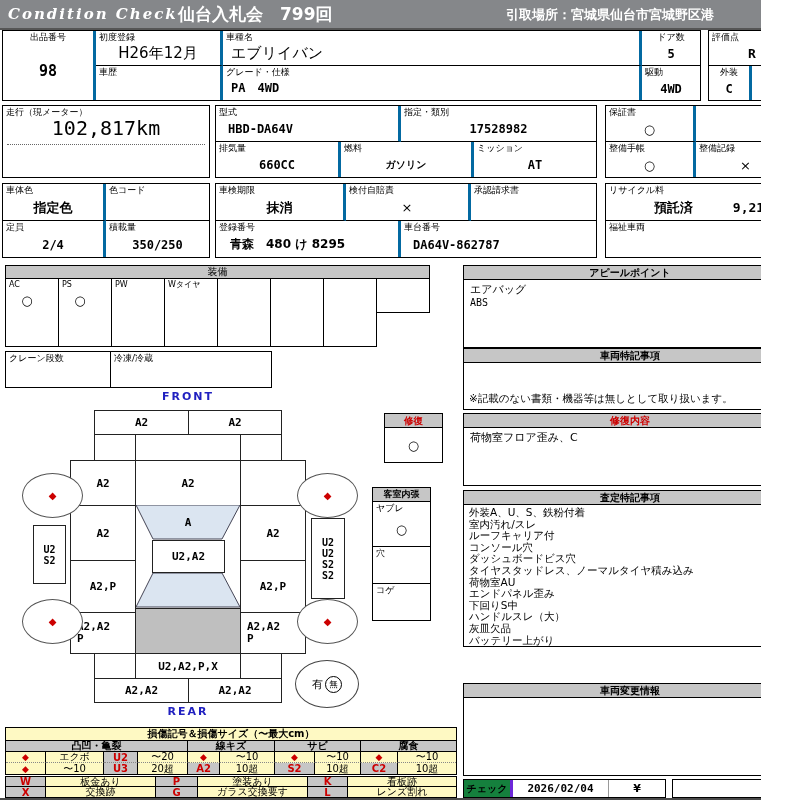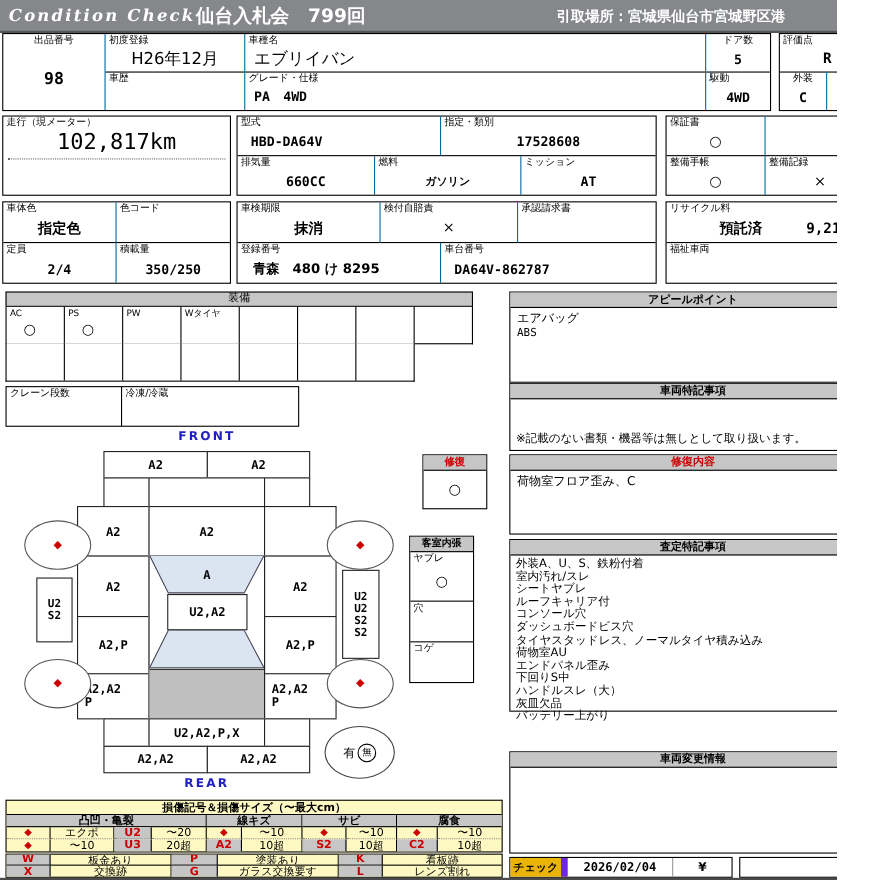--- a/index.html
+++ b/index.html
@@ -1,21 +1,21 @@
 <!DOCTYPE html>
 <html><head>
 <meta charset="utf-8">
 <style>
   html,body{margin:0;padding:0;background:#fff}
   #page{position:relative;width:761px;height:800px;background:#fff;overflow:hidden;
         font-family:"DejaVu Sans","Liberation Sans",sans-serif;color:#000;font-size:11px}
   .abs{position:absolute}
   .box{position:absolute;border:1px solid #000;background:#fff;box-sizing:border-box}
   .cell{position:absolute;box-sizing:border-box}
-  .bR{border-right:1px solid #0369a1}.bB{border-bottom:1px solid #000}
+  .bR{border-right:3px solid #0369a1}.bB{border-bottom:1px solid #000}
   .lbl{font-size:9px;line-height:10px;padding:1px 3px;white-space:nowrap}
   .cv{position:absolute;left:0;right:0;top:11px;bottom:0;display:flex;align-items:center;justify-content:center;font-weight:bold;font-size:12px}
   .mono{font-family:"DejaVu Sans Mono","Liberation Mono",monospace}
   .hdr{height:13px;line-height:13px;background:#c6c6c6;border-bottom:1px solid #000;font-weight:bold;font-size:10px;text-align:center;overflow:hidden}
   .sec{position:absolute;border:1px solid #000;background:#fff;box-sizing:border-box}
   .red{color:#cc0000}.blue{color:#2020c0}
   .glass{background:#dbe5f1}
   .dcell{position:absolute;border:1px solid #222;box-sizing:border-box;display:flex;align-items:center;justify-content:center;
          font-weight:bold;font-size:11px;font-family:"DejaVu Sans Mono","Liberation Mono",monospace;background:#fff}
   .wheel{position:absolute;width:59px;height:43px;border:1px solid #555;border-radius:50%;background:#fff;
@@ -97,21 +97,21 @@
 
   <div class="box" style="left:215px;top:105px;width:382px;height:73px">
     <div class="cell bR bB" style="left:0;top:0;width:185px;height:36px">
       <div class="lbl">型式</div>
       <div class="cv mono" style="justify-content:flex-start;padding-left:12px">HBD-DA64V</div>
     </div>
     <div class="cell bB" style="left:185px;top:0;width:195px;height:36px">
       <div class="lbl">指定・類別</div>
       <div class="cv mono" style="justify-content:center;padding:0 22px">
         <span>17528</span>
-        <span>608</span>
+        <span>982</span>
       </div>
     </div>
     <div class="cell bR" style="left:0;top:36px;width:125px;height:35px">
       <div class="lbl">排気量</div>
       <div class="cv mono">660CC</div>
     </div>
     <div class="cell bR" style="left:125px;top:36px;width:133px;height:35px">
       <div class="lbl">燃料</div>
       <div class="cv" style="font-size:10px">ガソリン</div>
     </div>
@@ -249,40 +249,39 @@
     <div class="lines">
       <div>荷物室フロア歪み、C</div>
     </div>
   </div>
 
   <div class="sec" style="left:463px;top:490px;width:334px;height:157px">
     <div class="hdr"><span>査定特記事項</span></div>
     <div class="asmt">
       <div>外装A、U、S、鉄粉付着</div>
       <div>室内汚れ/スレ</div>
-      <div>シートヤブレ</div>
       <div>ルーフキャリア付</div>
       <div>コンソール穴</div>
       <div>ダッシュボードビス穴</div>
       <div>タイヤスタッドレス、ノーマルタイヤ積み込み</div>
       <div>荷物室AU</div>
       <div>エンドパネル歪み</div>
       <div>下回りS中</div>
       <div>ハンドルスレ（大）</div>
       <div>灰皿欠品</div>
       <div>バッテリー上がり</div>
     </div>
   </div>
 
   <div class="sec" style="left:463px;top:683px;width:334px;height:93px">
     <div class="hdr"><span>車両変更情報</span></div>
   </div>
 
   <div class="box" style="left:463px;top:779px;width:203px;height:19px;display:flex">
-    <div style="width:46px;background:#eab308;border-right:6px solid #6d28d9;font-weight:bold;font-size:10px;display:flex;align-items:center;justify-content:center">
+    <div style="width:46px;background:#15803d;border-right:3px solid #6d28d9;font-weight:bold;font-size:10px;display:flex;align-items:center;justify-content:center">
       <span>チェック</span>
     </div>
     <div class="mono" style="width:95px;display:flex;align-items:center;justify-content:center;font-weight:bold;font-size:11px">
       <span>2026/02/04</span>
     </div>
     <div style="flex:1;border-left:1px solid #999;display:flex;align-items:center;justify-content:center;font-weight:bold;font-size:11px">
       <span>¥</span>
     </div>
   </div>
   <div class="box mono" style="left:672px;top:779px;width:125px;height:19px;display:flex;align-items:center;justify-content:flex-end;padding-right:6px;font-weight:bold;font-size:11px">

